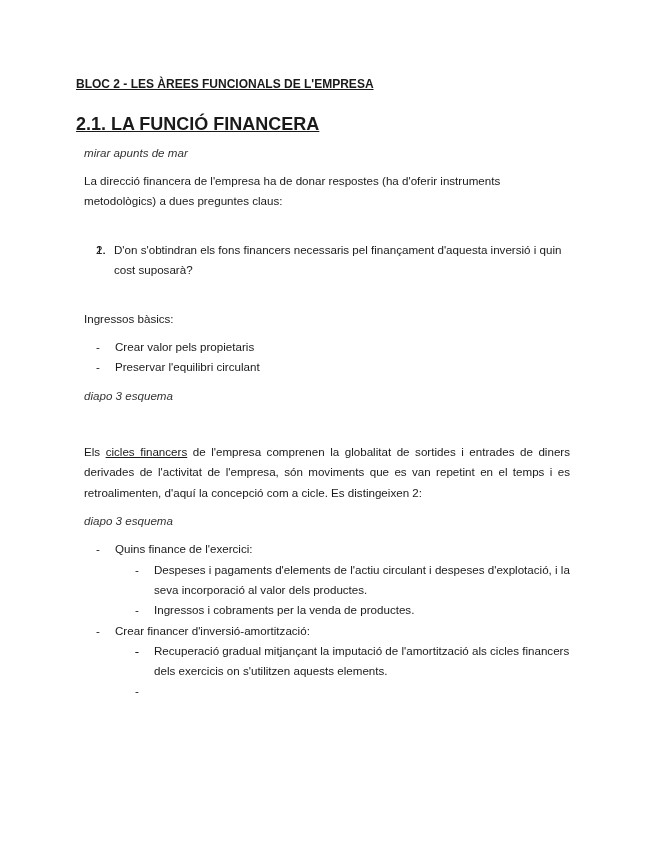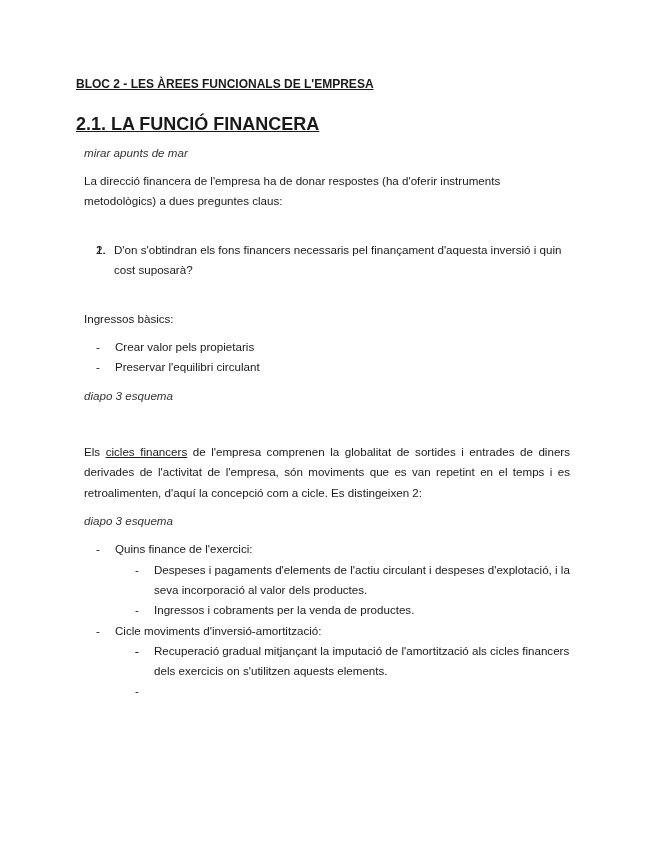--- a/index.html
+++ b/index.html
@@ -75,21 +75,21 @@
           <span class="justify">Despeses i pagaments d'elements de l'actiu circulant i despeses d'explotació, i la seva incorporació al valor dels productes.</span>
         </li>
         <li>
           <span class="dash-mark">-</span>
           <span>Ingressos i cobraments per la venda de productes.</span>
         </li>
       </ul>
     </li>
     <li>
       <span class="dash-mark">-</span>
-      <span>Cicle moviments d'inversió-amortització:</span>
+      <span>Crear financer d'inversió-amortització:</span>
       <ul class="dash">
         <li>
           <span class="dash-mark">-</span>
         </li>
         <li>
           <span class="dash-mark">-</span>
           <span>Recuperació gradual mitjançant la imputació de l'amortització als cicles financers dels exercicis on s'utilitzen aquests elements.</span>
         </li>
         <li>
           <span class="dash-mark">-</span>

